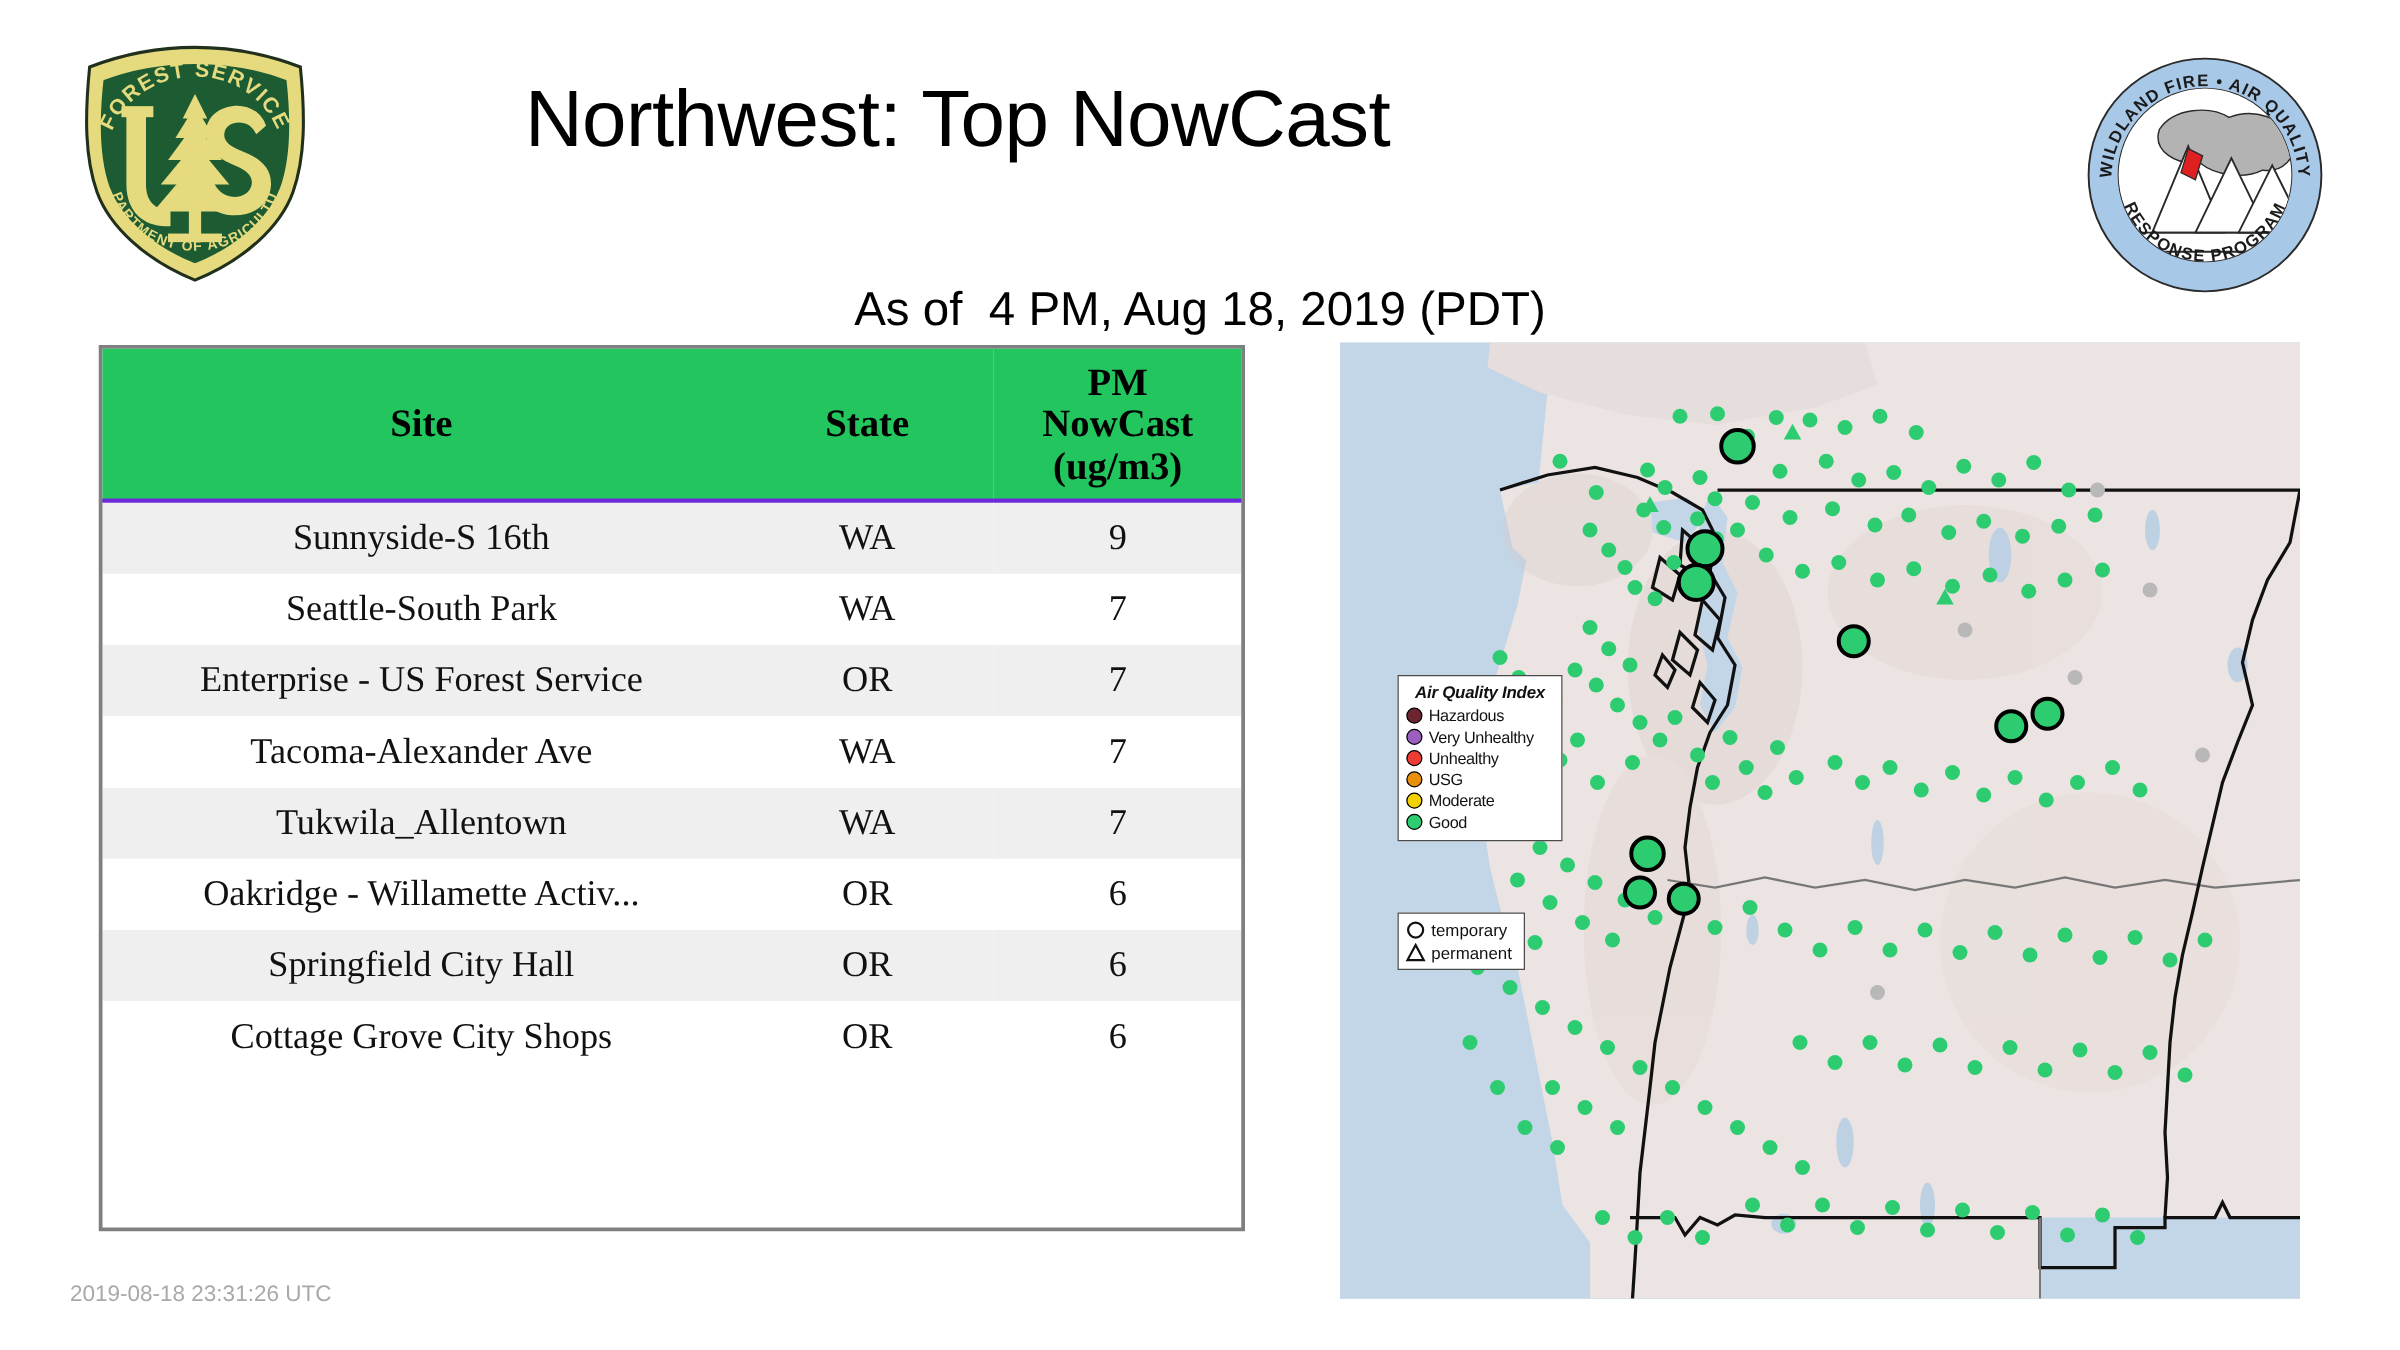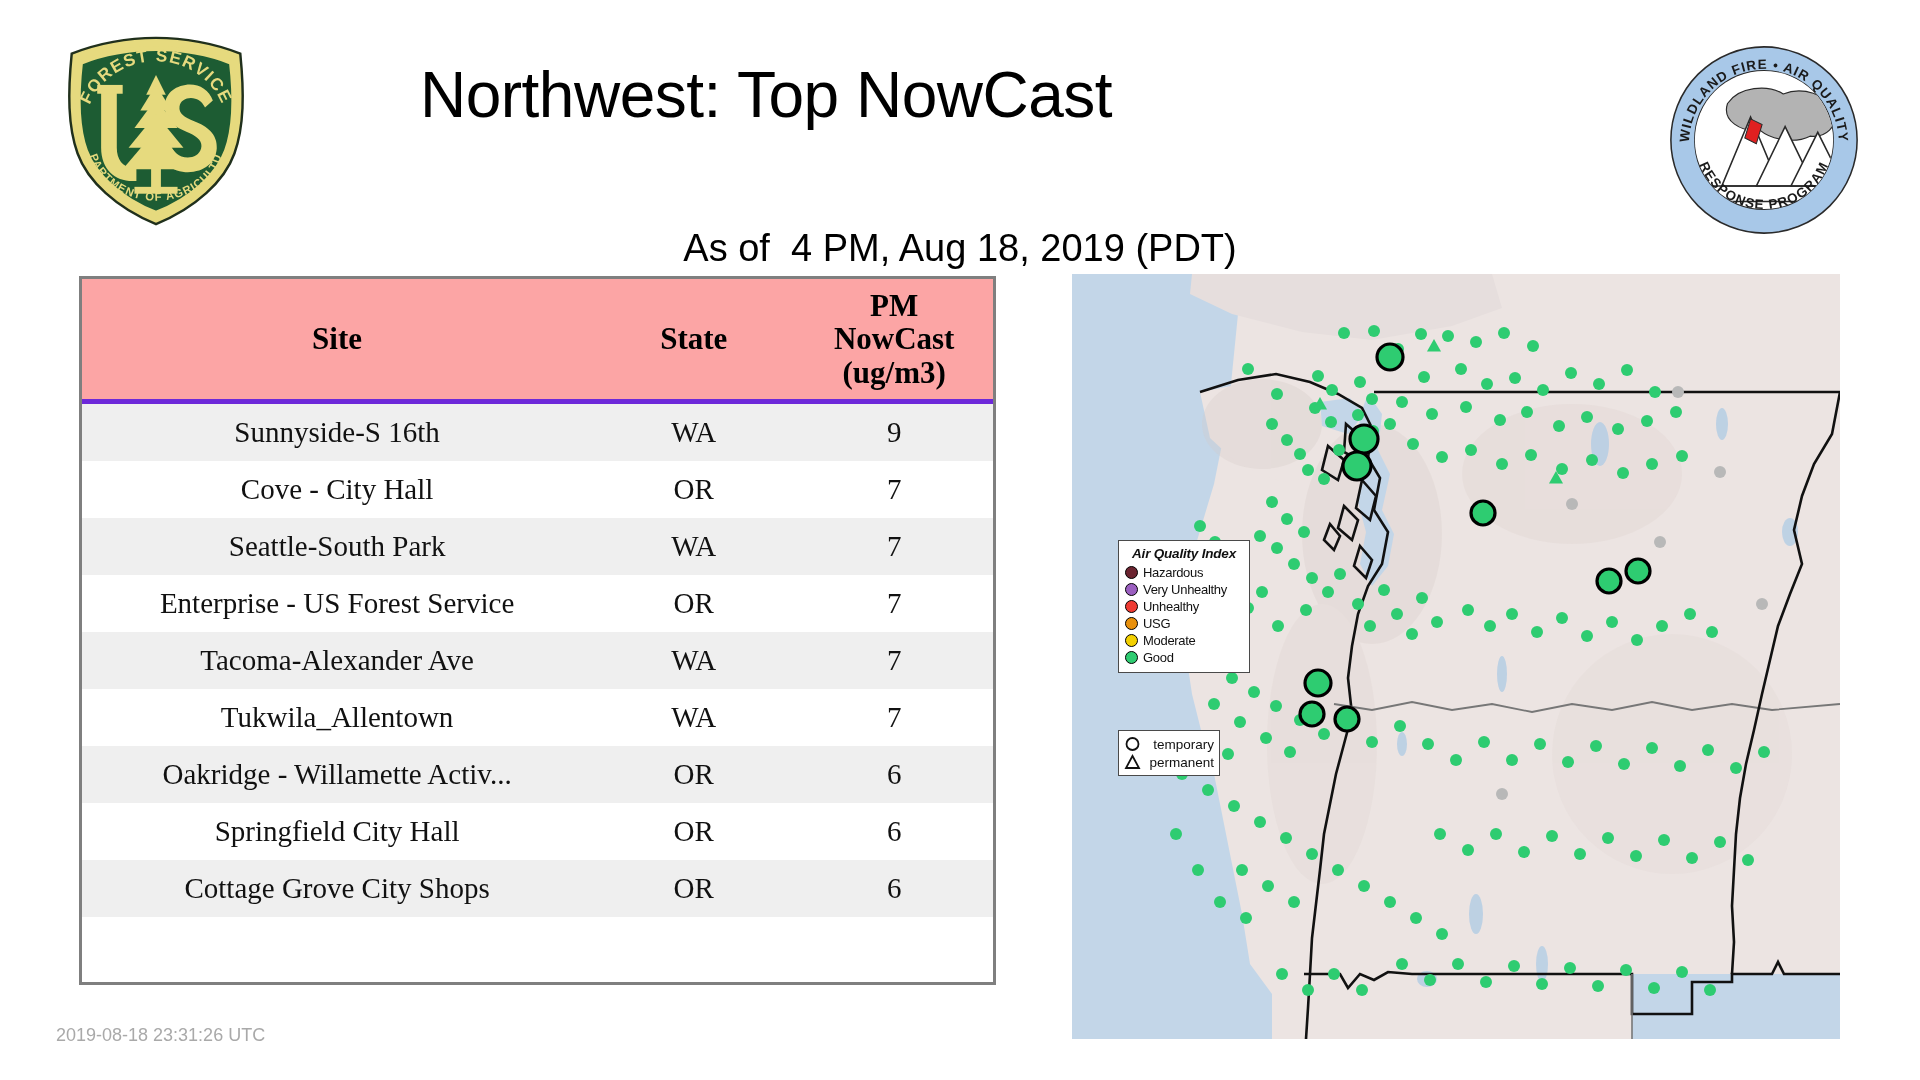--- a/index.html
+++ b/index.html
@@ -42,22 +42,22 @@
     border: 3px solid #7f7f7f;
     box-sizing: border-box;
     background: #fff;
   }
   table.aqi { width: 100%; border-collapse: collapse; table-layout: fixed; }
   table.aqi col.c-site  { width: 56.0%; }
   table.aqi col.c-state { width: 22.3%; }
   table.aqi col.c-val   { width: 21.7%; }
 
   table.aqi thead th {
-    background: #fca5a5;
-    border-bottom: 5px solid #6d28d9;
+    background: #22c55e;
+    border-bottom: 3px solid #6d28d9;
     font-family: "Liberation Serif", serif;
     font-weight: bold;
     font-size: 31px;
     color: #000;
     text-align: center;
     vertical-align: middle;
     height: 112px;
     padding: 4px 6px;
     line-height: 1.08;
   }
@@ -114,21 +114,21 @@
 
   .legend-type {
     position: absolute; left: 46px; top: 456px;
     width: 102px;
     background: #ffffff;
     border: 1.5px solid #4a4a4a;
     padding: 4px 5px;
     box-sizing: border-box;
     font-family: "Liberation Sans", sans-serif;
   }
-  .lt-row { display: flex; align-items: center; height: 18px; justify-content: space-between; }
+  .lt-row { display: flex; align-items: center; height: 18px; }
   .lt-glyph { width: 17px; height: 16px; margin-right: 4px; flex: none; }
   .lt-label { font-size: 13.5px; color: #111; white-space: nowrap; }
 </style>
 </head>
 <body>
 
 <div class="page">
 
   <div class="fs-logo">
     <svg viewBox="0 0 200 200" width="196" height="196" xmlns="http://www.w3.org/2000/svg">
@@ -233,25 +233,20 @@
             <div>NowCast</div>
             <div>(ug/m3)</div>
           </th>
         </tr>
       </thead>
       <tbody>
         <tr>
           <td>Sunnyside-S 16th</td>
           <td>WA</td>
           <td>9</td>
-        </tr>
-        <tr>
-          <td>Cove - City Hall</td>
-          <td>OR</td>
-          <td>7</td>
         </tr>
         <tr>
           <td>Seattle-South Park</td>
           <td>WA</td>
           <td>7</td>
         </tr>
         <tr>
           <td>Enterprise - US Forest Service</td>
           <td>OR</td>
           <td>7</td>

